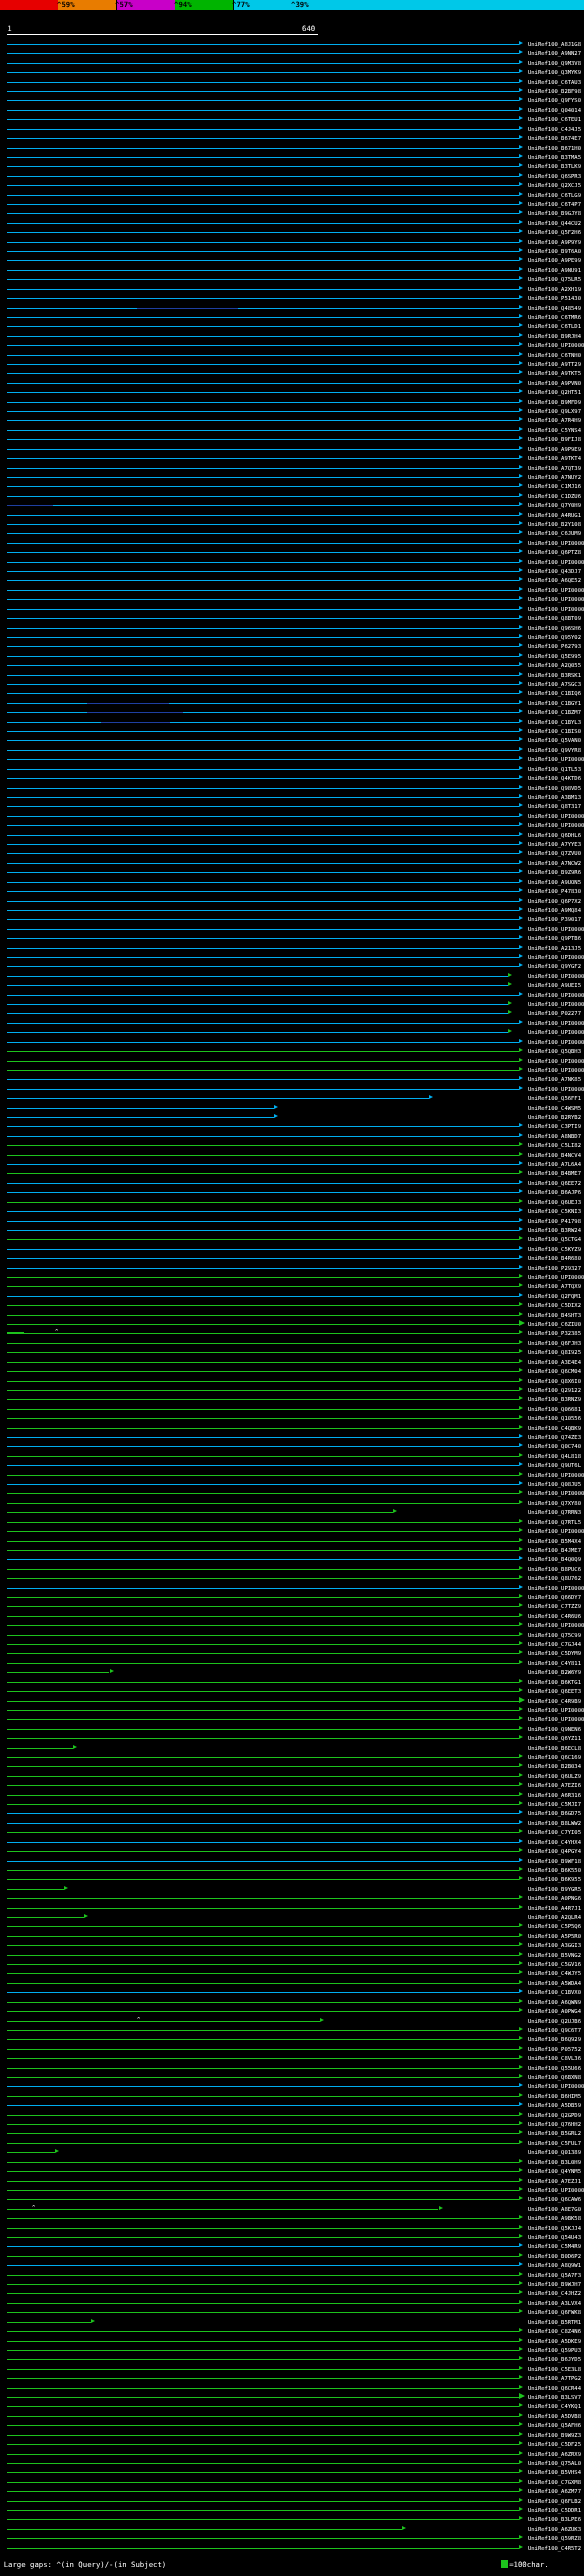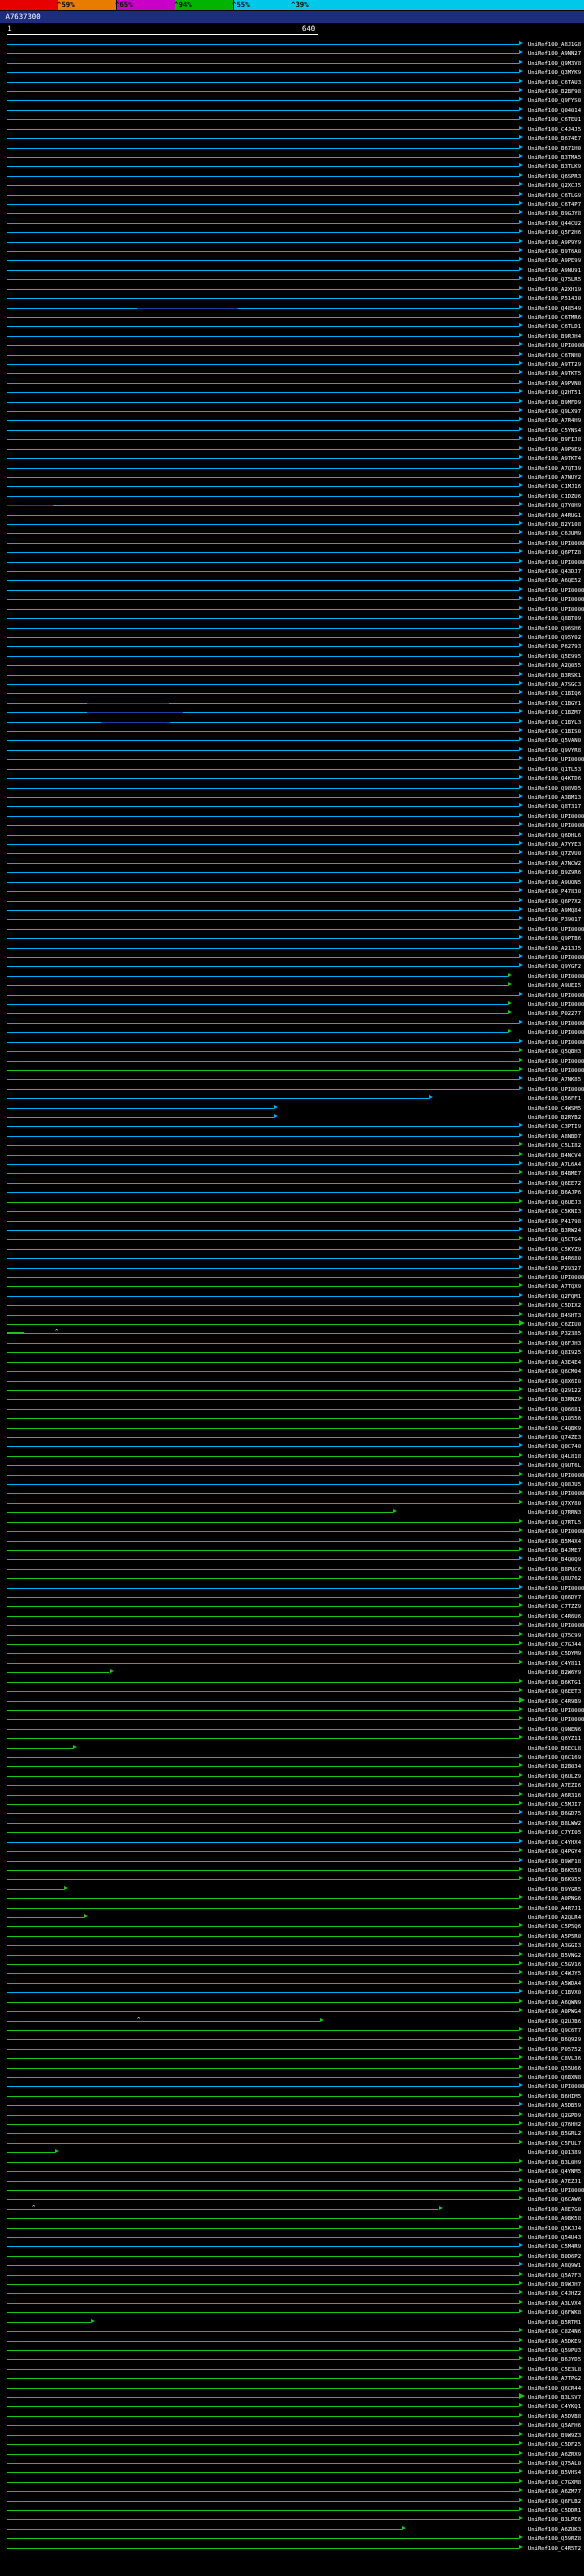--- a/index.html
+++ b/index.html
@@ -40,29 +40,26 @@
 
 <div class="page">
 
   <div class="scalebar">
       <div class="sseg" style="left: 0px; width: 58px; background: rgb(230, 0, 0);"></div>
       <div class="sseg" style="left: 58px; width: 58px; background: rgb(232, 124, 0);"></div>
       <div class="sseg" style="left: 117px; width: 58px; background: rgb(200, 0, 200);"></div>
       <div class="sseg" style="left: 175px; width: 58px; background: rgb(0, 180, 0);"></div>
       <div class="sseg" style="left: 234px; width: 351px; background: rgb(0, 200, 232);"></div>
       <span class="slabel" style="left: 57px;">^59%</span>
-      <span class="slabel" style="left: 115px;">^65%</span>
+      <span class="slabel" style="left: 115px;">^57%</span>
       <span class="slabel" style="left: 174px;">^94%</span>
-      <span class="slabel" style="left: 232px;">^55%</span>
+      <span class="slabel" style="left: 232px;">^77%</span>
       <span class="slabel" style="left: 291px;">^39%</span>
     </div>
 
-  <div class="querybar">
-    <span class="qname">A7637300</span>
-  </div>
 
   <div class="ruler">
     <span class="rstart">1</span>
     <span class="rend">640</span>
     <div class="rline"></div>
   </div>
 
   <div class="hits">
       <div class="hit-row" style="top: 0px;">
         <div class="hit-bar" style="left: 7.3px; width: 512px; background: rgb(0, 174, 239);"></div>
@@ -1403,15 +1400,19 @@
         <div class="hit-arrow" style="left: 519px; border-left-color: rgb(29, 195, 29);"></div>
         <span class="hit-label">UniRef100_Q59RZ8</span>
       </div>
       <div class="hit-row" style="top: 2504px;">
         <div class="hit-bar" style="left: 7.3px; width: 512px; background: rgb(29, 195, 29);"></div>
         <div class="hit-arrow" style="left: 519px; border-left-color: rgb(29, 195, 29);"></div>
         <span class="hit-label">UniRef100_C4R5T2</span>
       </div>
     </div>
 
+  <div class="footer">
+    <span class="gaps">Large gaps: ^(in Query)/-(in Subject)</span>
+    <span class="unit"><span class="unitbox" style="background: rgb(29, 195, 29);"></span><span>=100char.</span></span>
+  </div>
 
 </div>
 
 
 </body></html>

